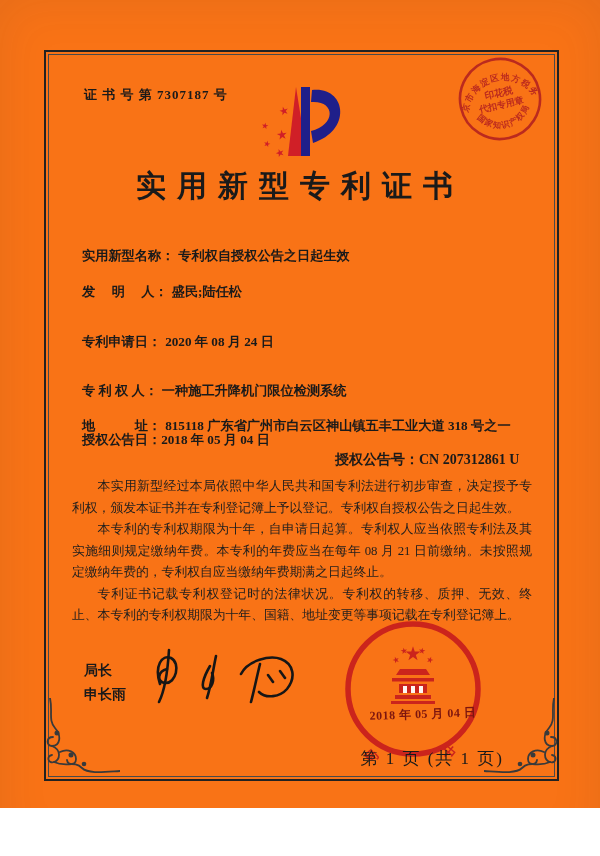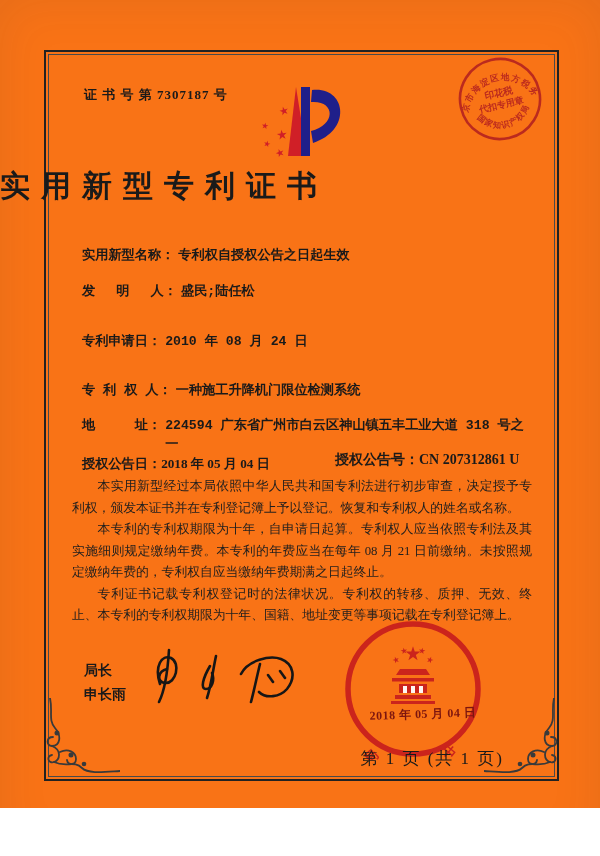--- a/index.html
+++ b/index.html
@@ -4,26 +4,26 @@
 <style>
   html,body{margin:0;padding:0;background:#ffffff;}
   .canvas{position:relative;width:600px;height:856px;background:#f97316;overflow:hidden;
           font-family:"Liberation Serif","DejaVu Serif",serif;color:#1a1a1a;}
   .canvas::before{content:"";position:absolute;inset:0;pointer-events:none;
           box-shadow:inset 0 0 50px rgba(60,60,55,.10);}
   .frame{position:absolute;left:44px;top:50px;width:511px;height:727px;border:2px solid #222;}
   .frame-inner{position:absolute;inset:2px;border:1px solid #4a4a4a;}
   .cert-no{position:absolute;left:84px;top:86px;font-size:13px;font-weight:600;letter-spacing:1px;}
   .logo{position:absolute;left:243px;top:80px;}
-  .title{position:absolute;left:0;width:600px;top:166px;font-size:30px;
+  .title{position:absolute;left:0;width:600px;top:166px;text-align:center;font-size:30px;
          font-weight:700;letter-spacing:11px;}
-  .row{position:absolute;left:82px;width:450px;display:flex;font-size:13.2px;font-weight:600;line-height:1.45;font-family:Liberation Mono, monospace;}
+  .row{position:absolute;left:82px;width:450px;display:flex;font-size:13.2px;font-weight:600;line-height:1.45;}
   .flabel{white-space:pre;flex:0 0 auto;}
   .fvalue{flex:1 1 auto;padding-left:4px;}
-  .grant-left{position:absolute;left:82px;top:455px;font-size:13.2px;font-weight:600;white-space:pre;}
+  .grant-left{position:absolute;left:82px;top:431px;font-size:13.2px;font-weight:600;white-space:pre;}
   .grant-right{position:absolute;left:335px;top:451px;font-size:14px;font-weight:600;white-space:pre;}
   .paras{position:absolute;left:72px;top:476px;width:460px;font-size:12.8px;line-height:21.5px;
          text-align:justify;color:#1e1e1e;font-weight:500;}
   .paras p{margin:0;text-indent:2em;}
   .director{position:absolute;left:84px;top:658px;font-family:"Liberation Sans","DejaVu Sans",sans-serif;
             font-size:14px;font-weight:700;line-height:24px;}
   .signature{position:absolute;left:138px;top:644px;}
   .big-seal{position:absolute;left:342px;top:618px;opacity:.95;}
   .seal-date{position:absolute;left:358px;top:706px;width:130px;text-align:center;font-size:12px;
              font-weight:700;color:#7c150f;letter-spacing:.5px;transform:rotate(-2deg);}
@@ -64,36 +64,36 @@
   <div class="row" style="top:246px">
     <span class="flabel">实用新型名称：</span>
     <span class="fvalue">专利权自授权公告之日起生效</span>
   </div>
   <div class="row" style="top:282px">
     <span class="flabel">发　 明　 人：</span>
     <span class="fvalue">盛民;陆任松</span>
   </div>
   <div class="row" style="top:332px">
     <span class="flabel">专利申请日：</span>
-    <span class="fvalue">2010 年 08 月 24 日</span>
+    <span class="fvalue">2020 年 08 月 24 日</span>
   </div>
   <div class="row" style="top:381px">
     <span class="flabel">专 利 权 人：</span>
     <span class="fvalue">一种施工升降机门限位检测系统</span>
   </div>
   <div class="row" style="top:416px">
     <span class="flabel">地　　　址：</span>
-    <span class="fvalue">224594 广东省广州市白云区神山镇五丰工业大道 318 号之一</span>
+    <span class="fvalue">815118 广东省广州市白云区神山镇五丰工业大道 318 号之一</span>
   </div>
 
   <div class="grant-left"><span>授权公告日：</span><span>2018 年 05 月 04 日</span></div>
   <div class="grant-right"><span>授权公告号：</span><span>CN 207312861 U</span></div>
 
   <div class="paras">
-    <p>本实用新型经过本局依照中华人民共和国专利法进行初步审查，决定授予专利权，颁发本证书并在专利登记簿上予以登记。恢复和专利权人的姓名或名称。</p>
+    <p>本实用新型经过本局依照中华人民共和国专利法进行初步审查，决定授予专利权，颁发本证书并在专利登记簿上予以登记。专利权自授权公告之日起生效。</p>
     <p>本专利的专利权期限为十年，自申请日起算。专利权人应当依照专利法及其实施细则规定缴纳年费。本专利的年费应当在每年 08 月 21 日前缴纳。未按照规定缴纳年费的，专利权自应当缴纳年费期满之日起终止。</p>
     <p>专利证书记载专利权登记时的法律状况。专利权的转移、质押、无效、终止、本专利的专利权期限为十年、国籍、地址变更等事项记载在专利登记簿上。</p>
   </div>
 
   <div class="director">
     <div>局长</div>
     <div>申长雨</div>
   </div>
 
   <svg class="signature" width="180" height="64" viewBox="0 0 180 64">

